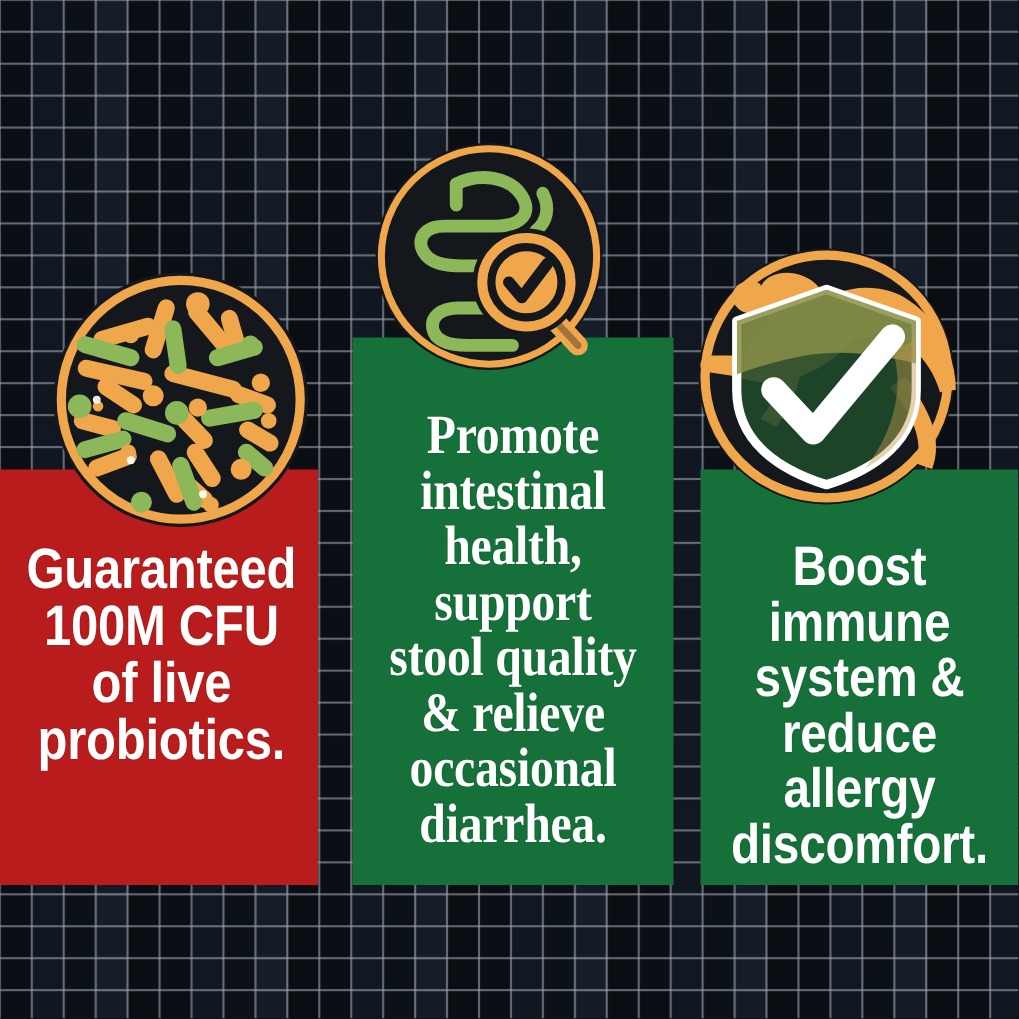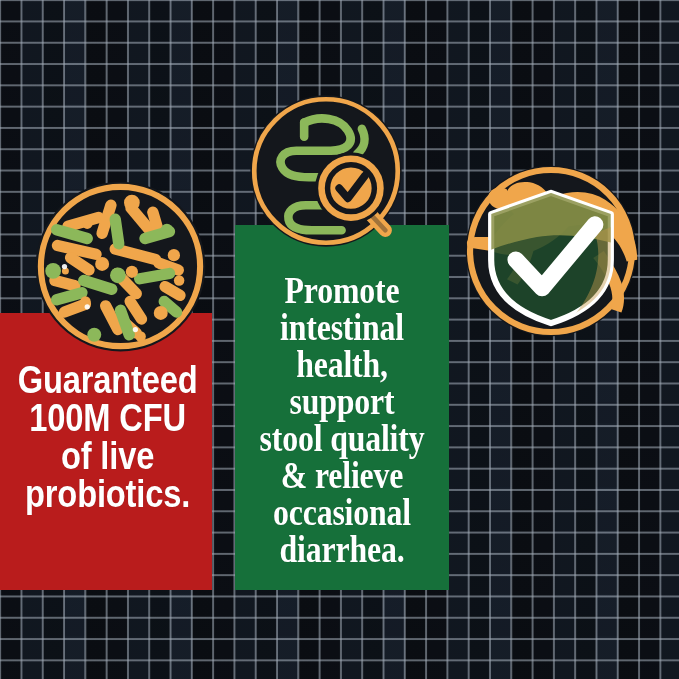--- a/index.html
+++ b/index.html
@@ -117,20 +117,27 @@
   <div class="panel" id="panel-mid" style="background:#16703A;">
     <div class="panel-text">Promote
 intestinal
 health, support
 stool quality
 &amp; relieve
 occasional
 diarrhea.</div>
   </div>
 
+  <div class="panel" id="panel-right" style="background:#16703A;">
+    <div class="panel-text">Boost
+immune
+system &amp;
+reduce allergy
+discomfort.</div>
+  </div>
 
   <div class="icon-badge" id="icon-probiotics">
     <svg viewBox="0 0 200 200" aria-hidden="true">
       <circle cx="100" cy="100" r="97" fill="#14171C"></circle>
       <circle cx="100" cy="100" r="91" fill="none" stroke="#F0A64B" stroke-width="7"></circle>
       <circle cx="100" cy="100" r="85" fill="#14171C"></circle>
       <g stroke-linecap="round" fill="none">
 
         <g stroke="#F0A64B" stroke-width="13">
           <path d="M40 54 L75 44"></path>

